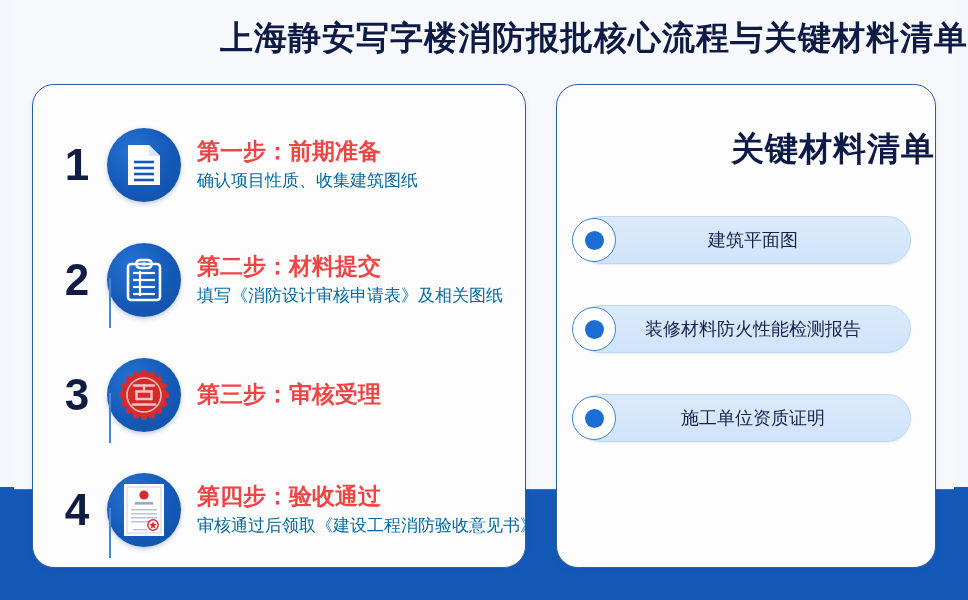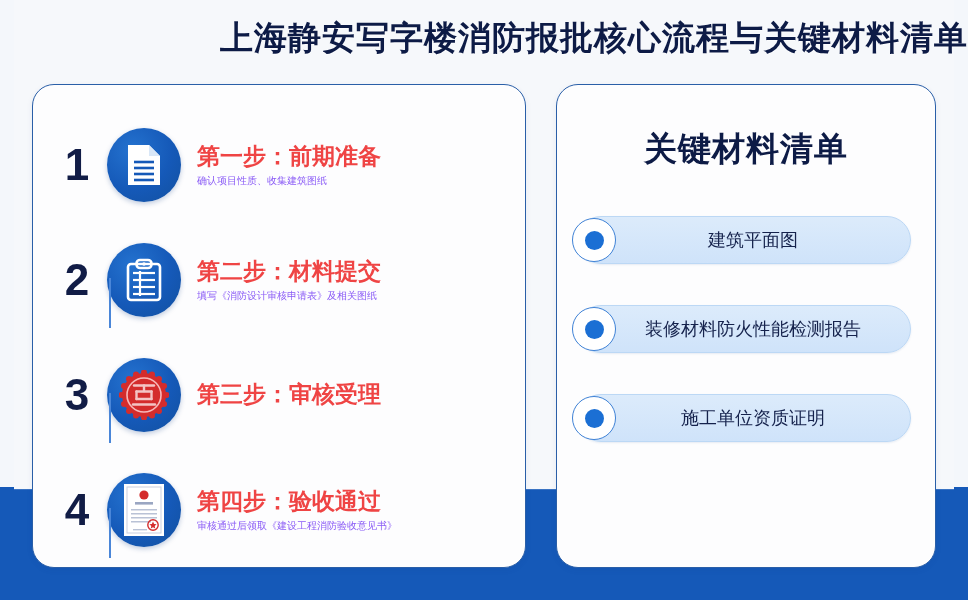--- a/index.html
+++ b/index.html
@@ -106,35 +106,35 @@
   .step-text { flex: 1 1 auto; min-width: 0; }
   .step-title {
     font-size: 23px;
     font-weight: 700;
     color: #ef4444;
     line-height: 1.25;
     white-space: nowrap;
   }
   .step-desc {
     margin-top: 4px;
-    font-size: 10px;
-    color: #8b5cf6;
+    font-size: 17px;
+    color: #0369a1;
     line-height: 1.3;
     white-space: nowrap;
   }
 
   
   .materials {
     padding: 42px 0 0 0;
     height: 100%;
     display: flex;
     flex-direction: column;
   }
   .materials-heading {
-    text-align: center;
+    text-align: right;
     font-size: 33px;
     font-weight: 700;
     color: #0d1b46;
     letter-spacing: 1px;
   }
   .pill-list {
     margin-top: 44px;
     display: flex;
     flex-direction: column;
     gap: 41px;

